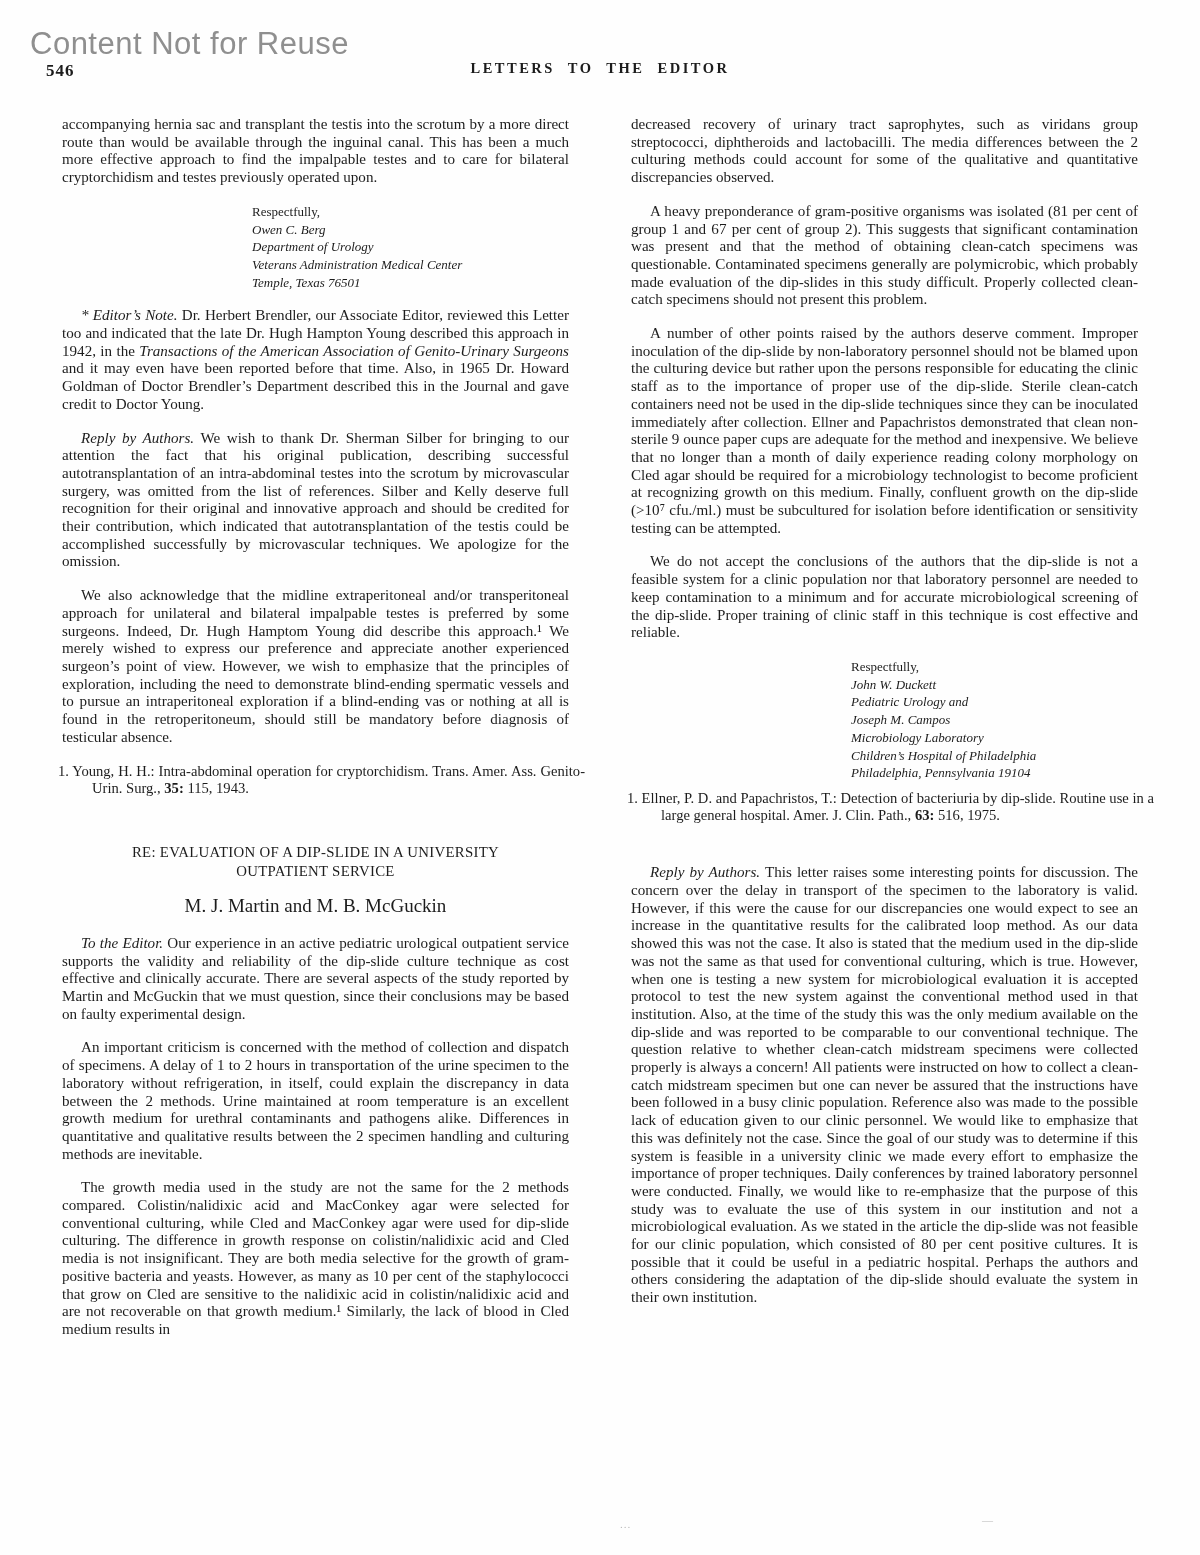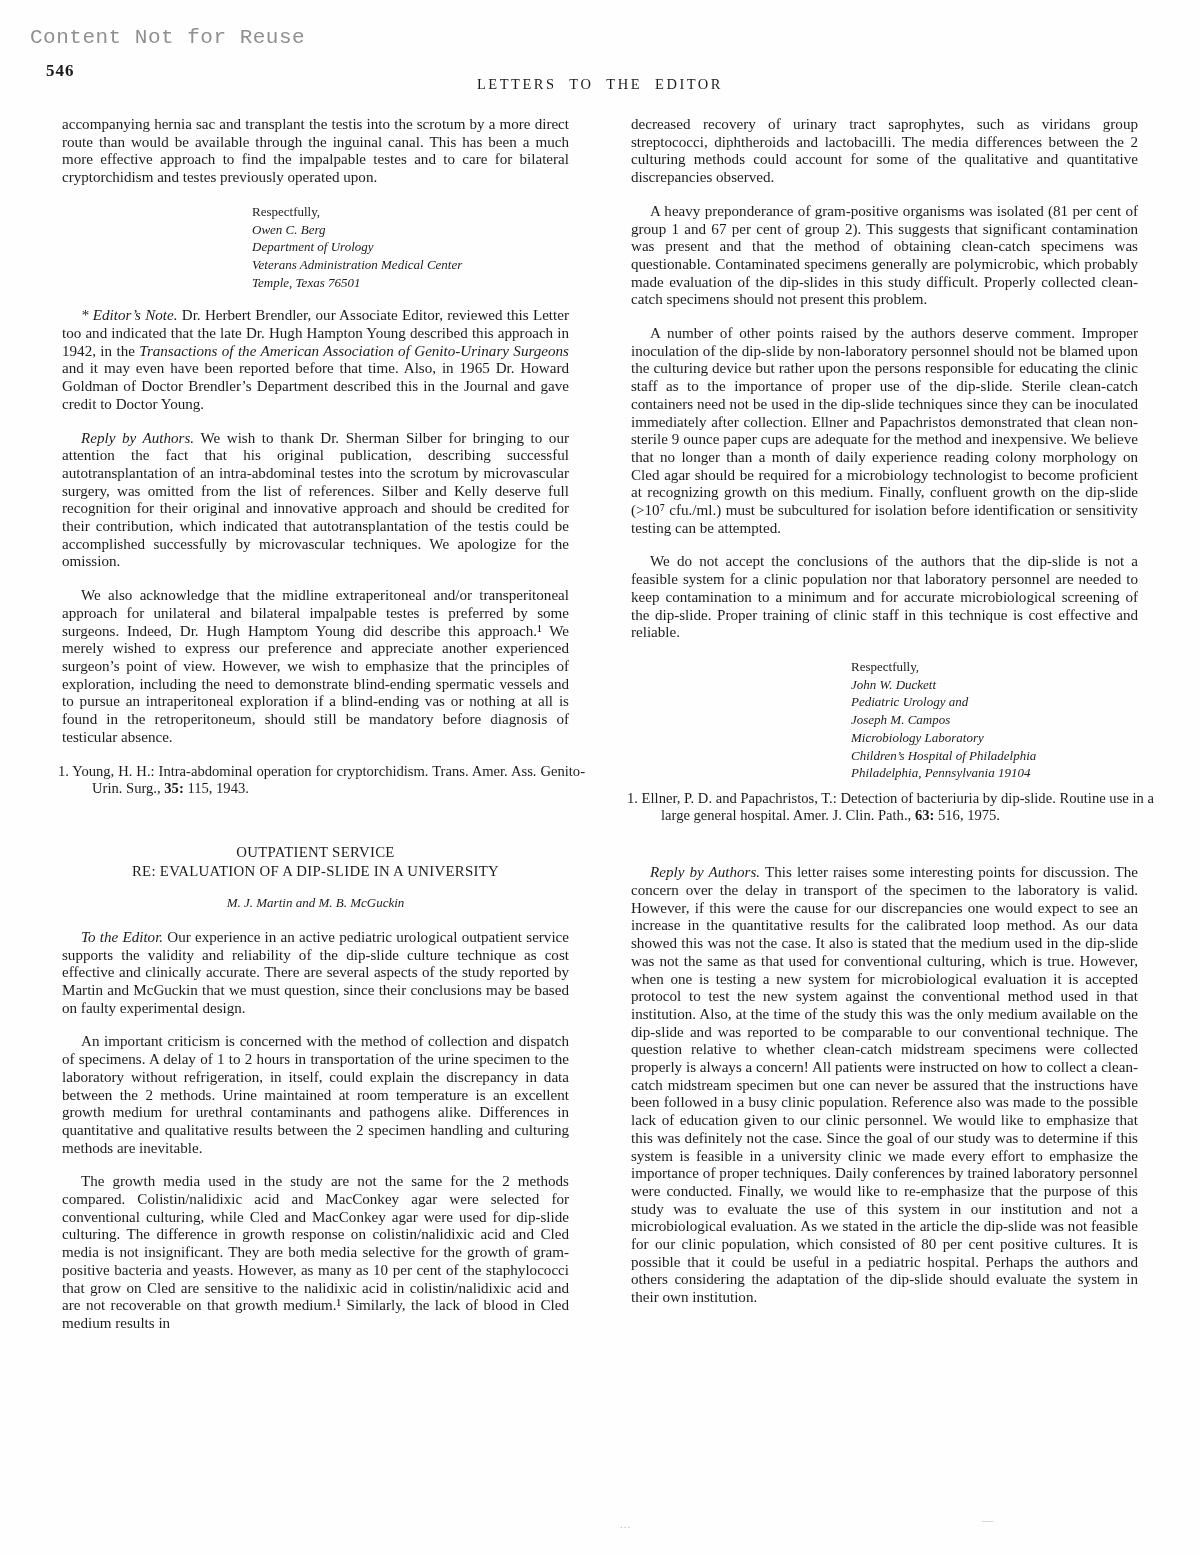--- a/index.html
+++ b/index.html
@@ -10,45 +10,45 @@
     height: 1555px;
     background: #fefefe;
     font-family: "Liberation Serif", "DejaVu Serif", serif;
     color: #1c1c1c;
     overflow: hidden;
   }
   .watermark {
     position: absolute;
     top: 26px;
     left: 30px;
-    font-family: Liberation Mono, monospace;
-    font-size: 21px;
+    font-family: Liberation Sans, sans-serif;
+    font-size: 31px;
     color: #8f8f8f;
     letter-spacing: 0.5px;
   }
   .page-header {
     position: absolute;
     top: 60px;
     left: 46px;
     right: 46px;
     height: 24px;
   }
   .page-number {
     position: absolute;
     left: 0;
     top: 1px;
     font-size: 17px;
     font-weight: bold;
     letter-spacing: 1px;
   }
   .running-head {
-    margin: 16px;
+    margin: 0;
     text-align: center;
     font-size: 14.5px;
-    font-weight: normal;
+    font-weight: bold;
     letter-spacing: 2.5px;
     word-spacing: 7px;
   }
   .columns {
     position: absolute;
     top: 100px;
     left: 46px;
     right: 46px;
     display: flex;
     gap: 30px;
@@ -83,21 +83,21 @@
   }
   .section-head { margin-top: 46px; text-align: center; }
   .section-title {
     margin: 0;
     font-size: 14.8px;
     line-height: 19px;
     font-weight: normal;
     letter-spacing: 0.3px;
   }
   .title-line { display: block; }
-  .section-authors { margin: 14px 0 0 0; font-style: italic; font-size: 13px; }
+  .section-authors { margin: 14px 0 0 0; font-size: 19px; }
   .section-citation { margin: 12px 0 0 0; font-size: 14.8px; }
   .after-head { margin-top: 18px; }
   .reply-gap { margin-top: 40px; }
   .artifact {
     position: absolute;
     color: #b9b9b9;
     font-size: 11px;
     letter-spacing: 1px;
   }
   .artifact-dots { left: 620px; top: 1518px; }
@@ -132,22 +132,22 @@
       <p class="para"><span class="italic">* Editor’s Note.</span><span> Dr. Herbert Brendler, our Associate Editor, reviewed this Letter too and indicated that the late Dr. Hugh Hampton Young described this approach in 1942, in the </span><span class="italic">Transactions of the American Association of Genito-Urinary Surgeons</span><span> and it may even have been reported before that time. Also, in 1965 Dr. Howard Goldman of Doctor Brendler’s Department described this in the Journal and gave credit to Doctor Young.</span></p>
 
       <p class="para gap-above"><span class="italic">Reply by Authors.</span><span> We wish to thank Dr. Sherman Silber for bringing to our attention the fact that his original publication, describing successful autotransplantation of an intra-abdominal testes into the scrotum by microvascular surgery, was omitted from the list of references. Silber and Kelly deserve full recognition for their original and innovative approach and should be credited for their contribution, which indicated that autotransplantation of the testis could be accomplished successfully by microvascular techniques. We apologize for the omission.</span></p>
 
       <p class="para">We also acknowledge that the midline extraperitoneal and/or transperitoneal approach for unilateral and bilateral impalpable testes is preferred by some surgeons. Indeed, Dr. Hugh Hamptom Young did describe this approach.¹ We merely wished to express our preference and appreciate another experienced surgeon’s point of view. However, we wish to emphasize that the principles of exploration, including the need to demonstrate blind-ending spermatic vessels and to pursue an intraperitoneal exploration if a blind-ending vas or nothing at all is found in the retroperitoneum, should still be mandatory before diagnosis of testicular absence.</p>
 
       <p class="reference"><span>1. Young, H. H.: Intra-abdominal operation for cryptorchidism. Trans. Amer. Ass. Genito-Urin. Surg., </span><span class="bold">35:</span><span> 115, 1943.</span></p>
 
       <div class="section-head">
         <h2 class="section-title">
+            <span class="title-line">RE: EVALUATION OF A DIP-SLIDE IN A UNIVERSITY</span>
             <span class="title-line">OUTPATIENT SERVICE</span>
-            <span class="title-line">RE: EVALUATION OF A DIP-SLIDE IN A UNIVERSITY</span>
           </h2>
         <p class="section-authors">M. J. Martin and M. B. McGuckin</p>
       </div>
 
       <p class="para after-head"><span class="italic">To the Editor.</span><span> Our experience in an active pediatric urological outpatient service supports the validity and reliability of the dip-slide culture technique as cost effective and clinically accurate. There are several aspects of the study reported by Martin and McGuckin that we must question, since their conclusions may be based on faulty experimental design.</span></p>
 
       <p class="para">An important criticism is concerned with the method of collection and dispatch of specimens. A delay of 1 to 2 hours in transportation of the urine specimen to the laboratory without refrigeration, in itself, could explain the discrepancy in data between the 2 methods. Urine maintained at room temperature is an excellent growth medium for urethral contaminants and pathogens alike. Differences in quantitative and qualitative results between the 2 specimen handling and culturing methods are inevitable.</p>
 
       <p class="para">The growth media used in the study are not the same for the 2 methods compared. Colistin/nalidixic acid and MacConkey agar were selected for conventional culturing, while Cled and MacConkey agar were used for dip-slide culturing. The difference in growth response on colistin/nalidixic acid and Cled media is not insignificant. They are both media selective for the growth of gram-positive bacteria and yeasts. However, as many as 10 per cent of the staphylococci that grow on Cled are sensitive to the nalidixic acid in colistin/nalidixic acid and are not recoverable on that growth medium.¹ Similarly, the lack of blood in Cled medium results in</p>
 

